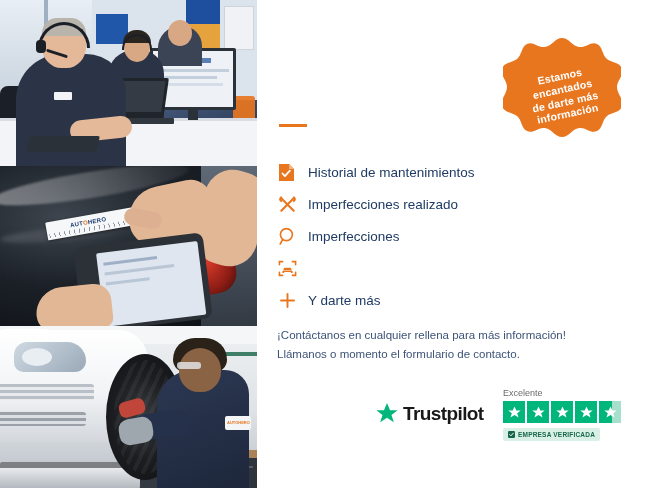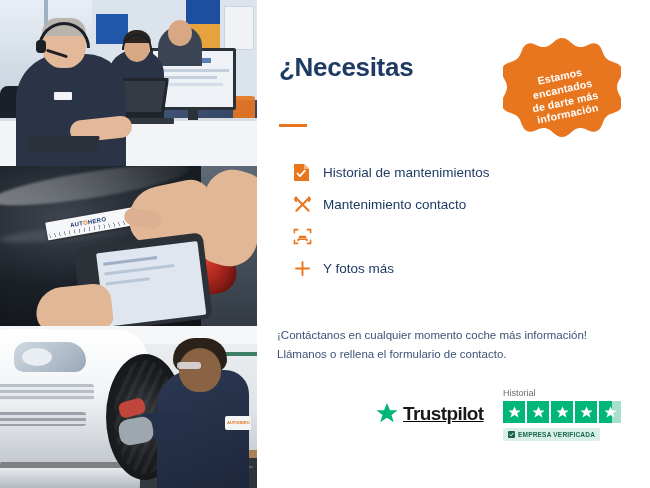--- a/index.html
+++ b/index.html
@@ -178,32 +178,32 @@
     position:absolute; left:0; top:0; width:118px; height:118px;
     display:flex; align-items:center; justify-content:center;
   }
   .badge-text span {
     display:block; transform: rotate(-12deg) translateY(9px);
     font-size:10.5px; font-weight:700; color:#ffffff; line-height:1.22;
     text-align:center; letter-spacing:.2px; width:104px;
   }
 
   
-  .features { position:absolute; left:36px; top:156px; width:290px; }
+  .features { position:absolute; left:21px; top:156px; width:290px; }
   .feature { display:flex; align-items:center; height:32px; }
   .feature-icon { width:30px; flex:0 0 30px; display:flex; align-items:center; justify-content:flex-start; }
   .feature-label { font-size:13.5px; color:#1f3a63; font-weight:400; }
 
   
   .contact { position:absolute; left:20px; top:326px; width:360px;
     font-size:11.5px; line-height:1.65; color:#3d5377; }
 
   
   .tp { position:absolute; left:118px; top:388px; width:270px; height:60px; }
-  .tp-logo { position:absolute; left:0; top:14px; display:flex; align-items:flex-end; gap:4px;text-decoration:underline; }
+  .tp-logo { position:absolute; left:0; top:14px; display:flex; align-items:flex-end; gap:4px; }
   .tp-logo-text { font-size:19px; font-weight:700; color:#191919; letter-spacing:-.6px; }
   .tp-excelente { position:absolute; left:128px; top:0px; font-size:9px; color:#6b6b6b; }
   .tp-stars { position:absolute; left:128px; top:13px; display:flex; gap:2px; }
   .tp-star { width:22px; height:22px; background:#00b67a; display:flex; align-items:center; justify-content:center; }
   .tp-star.half { background: linear-gradient(90deg,#00b67a 0 58%, #a6dfcb 58% 100%); }
   .tp-verified { position:absolute; left:128px; top:40px; height:13px;
     background:#d9f0e6; border-radius:2px; display:flex; align-items:center; gap:3px; padding:0 5px; }
   .tp-verified-text { font-size:6.5px; font-weight:700; color:#17664c; letter-spacing:.2px; }
 </style>
 </head>
@@ -312,21 +312,20 @@
       <div class="p3-glove"></div>
       <div class="p3-hair"></div>
       <div class="p3-head"></div>
       <div class="p3-glasses"></div>
     </div>
   </div>
 
   <div class="panel">
 
     <div class="heading">
-      <div>¿Necesitas</div>
     </div>
     <div class="heading-rule"></div>
 
     <div class="badge">
       <svg width="118" height="118" viewBox="0 0 118 118">
         <path fill="#e8761f" d="M59 2 C66 2 69 10 76 11 C83 12 88 5 94 8 C100 11 99 19 104 23 C109 27 117 26 119 33 C121 40 114 44 114 51 C114 58 121 63 119 70 C117 77 109 76 104 80 C99 84 100 92 94 95 C88 98 83 91 76 92 C69 93 66 101 59 101 C52 101 49 93 42 92 C35 91 30 98 24 95 C18 92 19 84 14 80 C9 76 1 77 -1 70 C-3 63 4 58 4 51 C4 44 -3 40 -1 33 C1 26 9 27 14 23 C19 19 18 11 24 8 C30 5 35 12 42 11 C49 10 52 2 59 2 Z" transform="translate(0,8) scale(1.0)"></path>
       </svg>
       <svg class="badge-icon" viewBox="0 0 24 24">
         <path d="M4 13 a8 8 0 0 1 16 0" fill="none" stroke="#ffffff" stroke-width="2" stroke-linecap="round"></path>
         <rect x="3" y="12" width="3.6" height="7" rx="1.6" fill="#ffffff"></rect>
@@ -360,23 +359,32 @@
         <span class="feature-icon">
           <svg width="19" height="19" viewBox="0 0 20 20">
             <g stroke="#e8761f" stroke-width="2.2" stroke-linecap="round">
               <line x1="3.5" y1="3.5" x2="16.5" y2="16.5"></line>
               <line x1="16.5" y1="3.5" x2="3.5" y2="16.5"></line>
             </g>
             <path d="M3.2 2.6 a2.6 2.6 0 0 0 0 3.6" fill="none" stroke="#e8761f" stroke-width="2.2" stroke-linecap="round"></path>
             <path d="M16.8 2.6 a2.6 2.6 0 0 1 0 3.6" fill="none" stroke="#e8761f" stroke-width="2.2" stroke-linecap="round"></path>
           </svg>
         </span>
-        <span class="feature-label">Mantenimiento contacto</span>
-      </div>
-
+        <span class="feature-label">Imperfecciones realizado</span>
+      </div>
+
+      <div class="feature">
+        <span class="feature-icon">
+          <svg width="18" height="19" viewBox="0 0 18 19">
+            <circle cx="8.4" cy="7.6" r="6" fill="none" stroke="#e8761f" stroke-width="1.6"></circle>
+            <line x1="4.6" y1="12.6" x2="2.2" y2="17" stroke="#e8761f" stroke-width="1.6" stroke-linecap="round"></line>
+          </svg>
+        </span>
+        <span class="feature-label">Imperfecciones</span>
+      </div>
 
       <div class="feature">
         <span class="feature-icon">
           <svg width="19" height="19" viewBox="0 0 20 20">
             <g fill="none" stroke="#e8761f" stroke-width="1.7" stroke-linecap="round">
               <path d="M1.5 6 V2.8 h3.4"></path>
                 <path d="M15.1 2.8 h3.4 V6"></path>
               <path d="M18.5 14 v3.2 h-3.4"></path>
                 <path d="M4.9 17.2 H1.5 V14"></path>
             </g>
@@ -388,38 +396,38 @@
 
       <div class="feature">
         <span class="feature-icon">
           <svg width="19" height="19" viewBox="0 0 20 20">
             <g stroke="#e8761f" stroke-width="2" stroke-linecap="round">
               <line x1="10" y1="3.2" x2="10" y2="16.8"></line>
               <line x1="3.2" y1="10" x2="16.8" y2="10"></line>
             </g>
           </svg>
         </span>
-        <span class="feature-label">Y fotos más</span>
+        <span class="feature-label">Y darte más</span>
       </div>
     </div>
 
     <div class="contact">
-      <div>¡Contáctanos en cualquier momento coche más información!</div>
-      <div>Llámanos o rellena el formulario de contacto.</div>
+      <div>¡Contáctanos en cualquier rellena para más información!</div>
+      <div>Llámanos o momento el formulario de contacto.</div>
     </div>
 
     <div class="tp">
       <div class="tp-logo">
         <svg width="24" height="23" viewBox="0 0 24 23">
           <path d="M12 1 l3 7.3 h7.6 l-6.1 4.6 l2.3 7.4 l-6.8 -4.6 l-6.8 4.6 l2.3 -7.4 l-6.1 -4.6 h7.6 Z" fill="#00b67a"></path>
         </svg>
         <span class="tp-logo-text">Trustpilot</span>
       </div>
 
-      <div class="tp-excelente">Historial</div>
+      <div class="tp-excelente">Excelente</div>
 
       <div class="tp-stars">
         <span class="tp-star">
           <svg width="15" height="15" viewBox="0 0 24 24">
               <path d="M12 2.2 l2.9 6.7 h7 l-5.6 4.3 l2.1 6.9 l-6.4 -4.3 l-6.4 4.3 l2.1 -6.9 l-5.6 -4.3 h7 Z" fill="#ffffff"></path>
             </svg>
         </span>
         <span class="tp-star">
           <svg width="15" height="15" viewBox="0 0 24 24">
               <path d="M12 2.2 l2.9 6.7 h7 l-5.6 4.3 l2.1 6.9 l-6.4 -4.3 l-6.4 4.3 l2.1 -6.9 l-5.6 -4.3 h7 Z" fill="#ffffff"></path>

